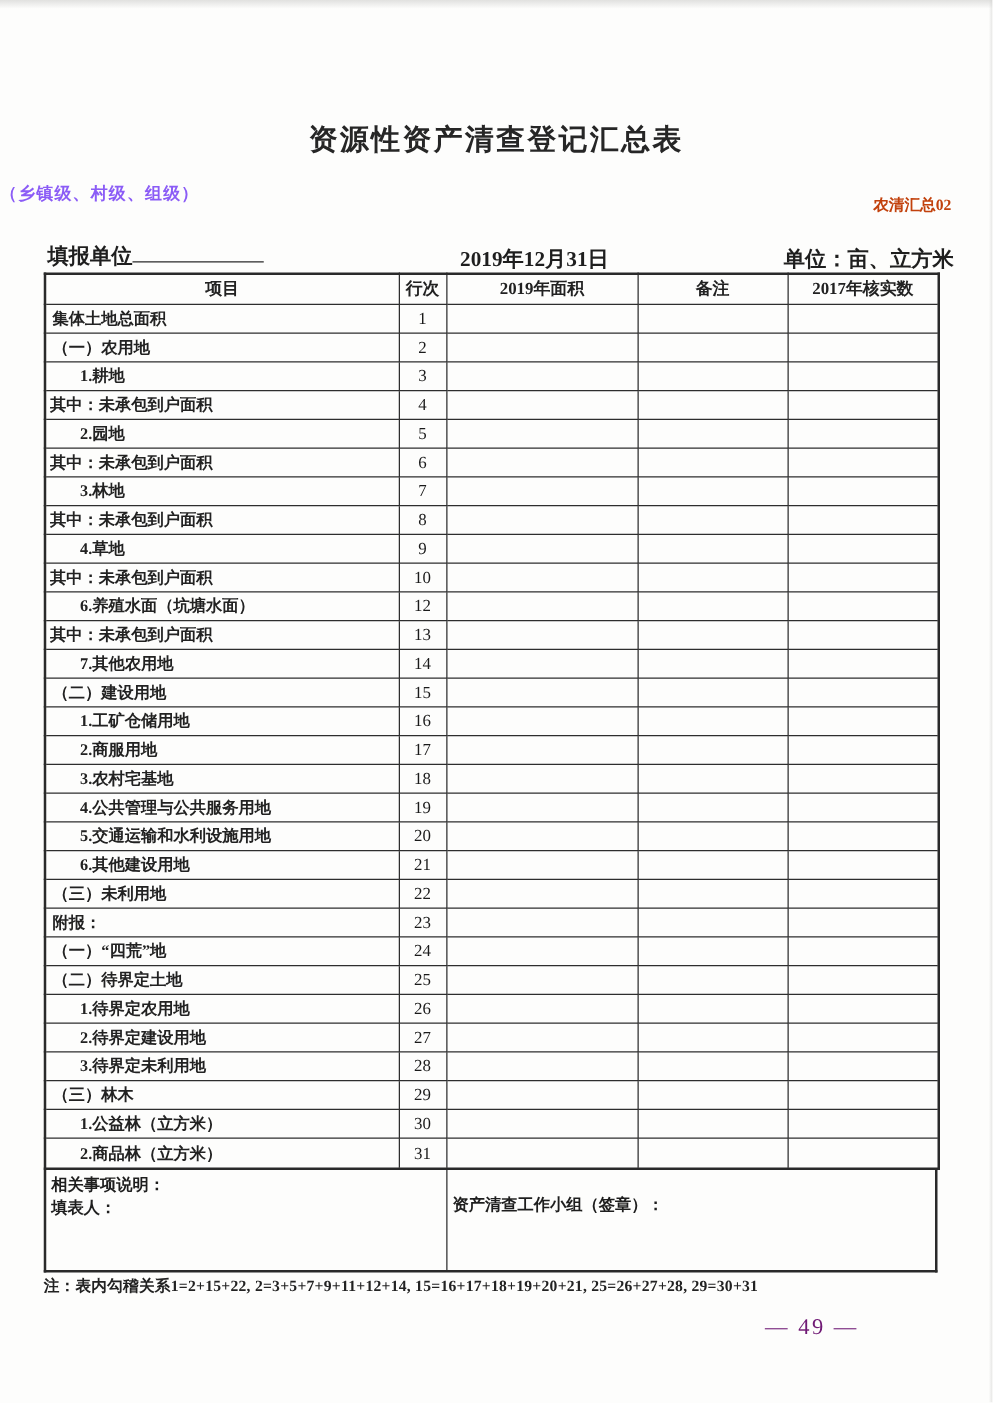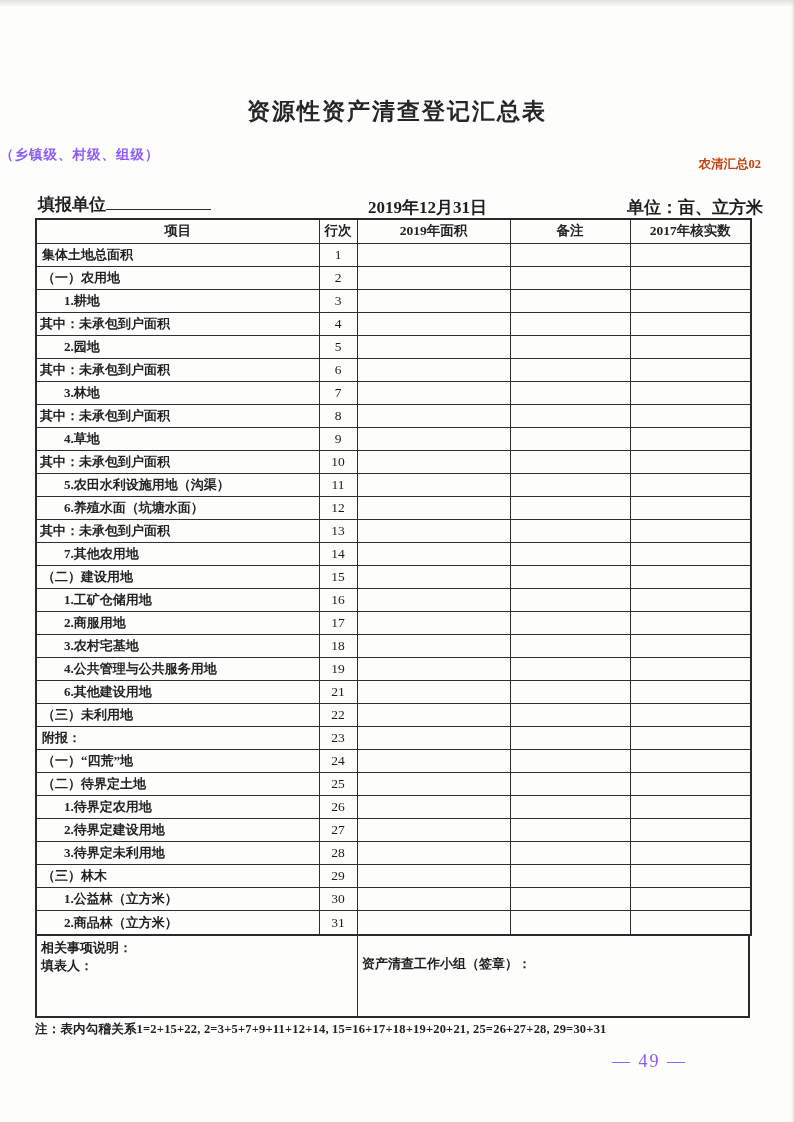--- a/index.html
+++ b/index.html
@@ -92,21 +92,21 @@
     flex: 1; padding: 19px 4px;
     font-size: 13px; font-weight: bold;
   }
   .footnote {
     position: absolute; top: 1021px; left: 35px; width: 720px;
     font-size: 12.5px; font-weight: bold; color: #222;
     letter-spacing: 0.2px;
   }
   .page-number {
     position: absolute; top: 1051px; left: 612px;
-    font-size: 18px; letter-spacing: 2px; color: #8b5cf6;
+    font-size: 18px; letter-spacing: 2px; color: #701a75;
     font-family: "Liberation Serif", serif;
   }
 </style>
 </head>
 <body>
 
 <div class="page">
   <div class="scan-edge-top"></div>
   <div class="scan-edge-right"></div>
 
@@ -204,27 +204,20 @@
           <td class="c-empty"></td>
         </tr>
         <tr>
           <td class="c-item indent-2">其中：未承包到户面积</td>
           <td class="c-line">10</td>
           <td class="c-empty"></td>
           <td class="c-empty"></td>
           <td class="c-empty"></td>
         </tr>
         <tr>
-          <td class="c-item indent-1">5.农田水利设施用地（沟渠）</td>
-          <td class="c-line">11</td>
-          <td class="c-empty"></td>
-          <td class="c-empty"></td>
-          <td class="c-empty"></td>
-        </tr>
-        <tr>
           <td class="c-item indent-1">6.养殖水面（坑塘水面）</td>
           <td class="c-line">12</td>
           <td class="c-empty"></td>
           <td class="c-empty"></td>
           <td class="c-empty"></td>
         </tr>
         <tr>
           <td class="c-item indent-2">其中：未承包到户面积</td>
           <td class="c-line">13</td>
           <td class="c-empty"></td>
@@ -262,20 +255,27 @@
         <tr>
           <td class="c-item indent-1">3.农村宅基地</td>
           <td class="c-line">18</td>
           <td class="c-empty"></td>
           <td class="c-empty"></td>
           <td class="c-empty"></td>
         </tr>
         <tr>
           <td class="c-item indent-1">4.公共管理与公共服务用地</td>
           <td class="c-line">19</td>
+          <td class="c-empty"></td>
+          <td class="c-empty"></td>
+          <td class="c-empty"></td>
+        </tr>
+        <tr>
+          <td class="c-item indent-1">5.交通运输和水利设施用地</td>
+          <td class="c-line">20</td>
           <td class="c-empty"></td>
           <td class="c-empty"></td>
           <td class="c-empty"></td>
         </tr>
         <tr>
           <td class="c-item indent-1">6.其他建设用地</td>
           <td class="c-line">21</td>
           <td class="c-empty"></td>
           <td class="c-empty"></td>
           <td class="c-empty"></td>

